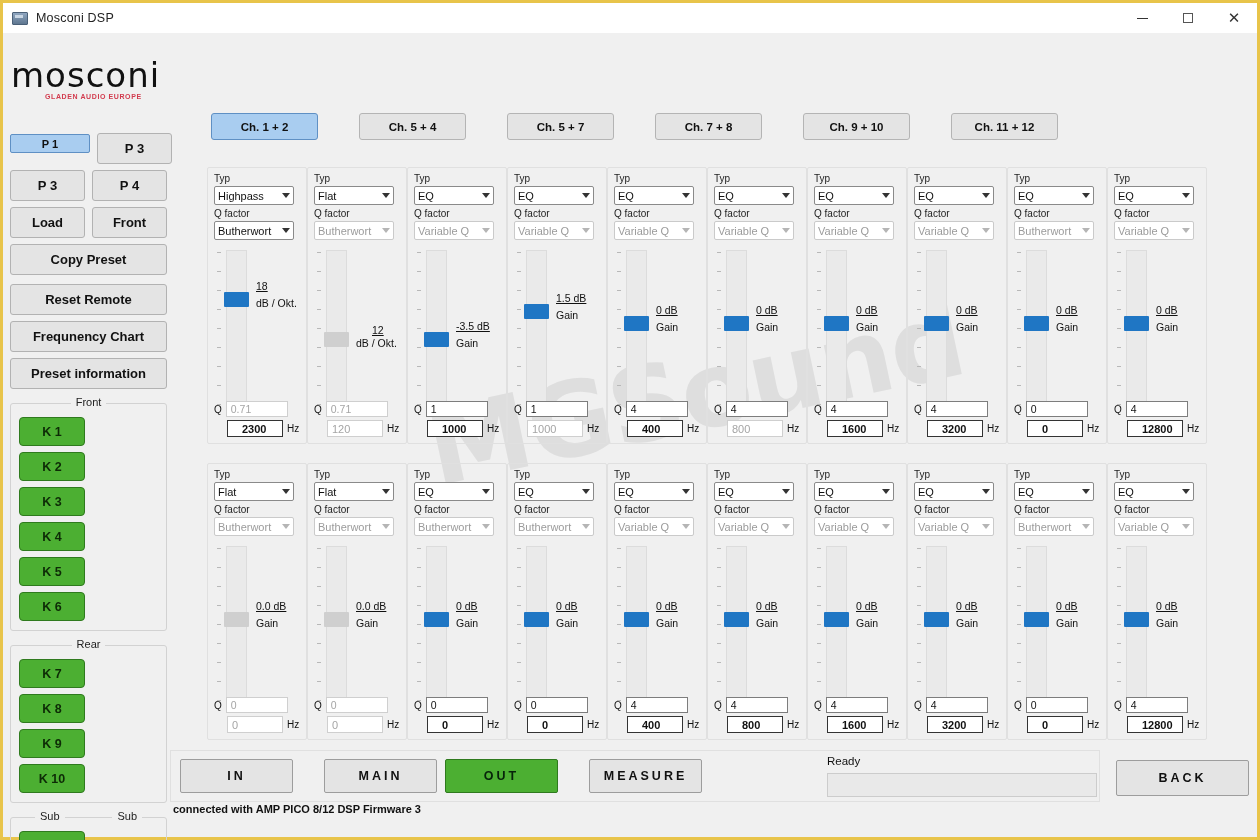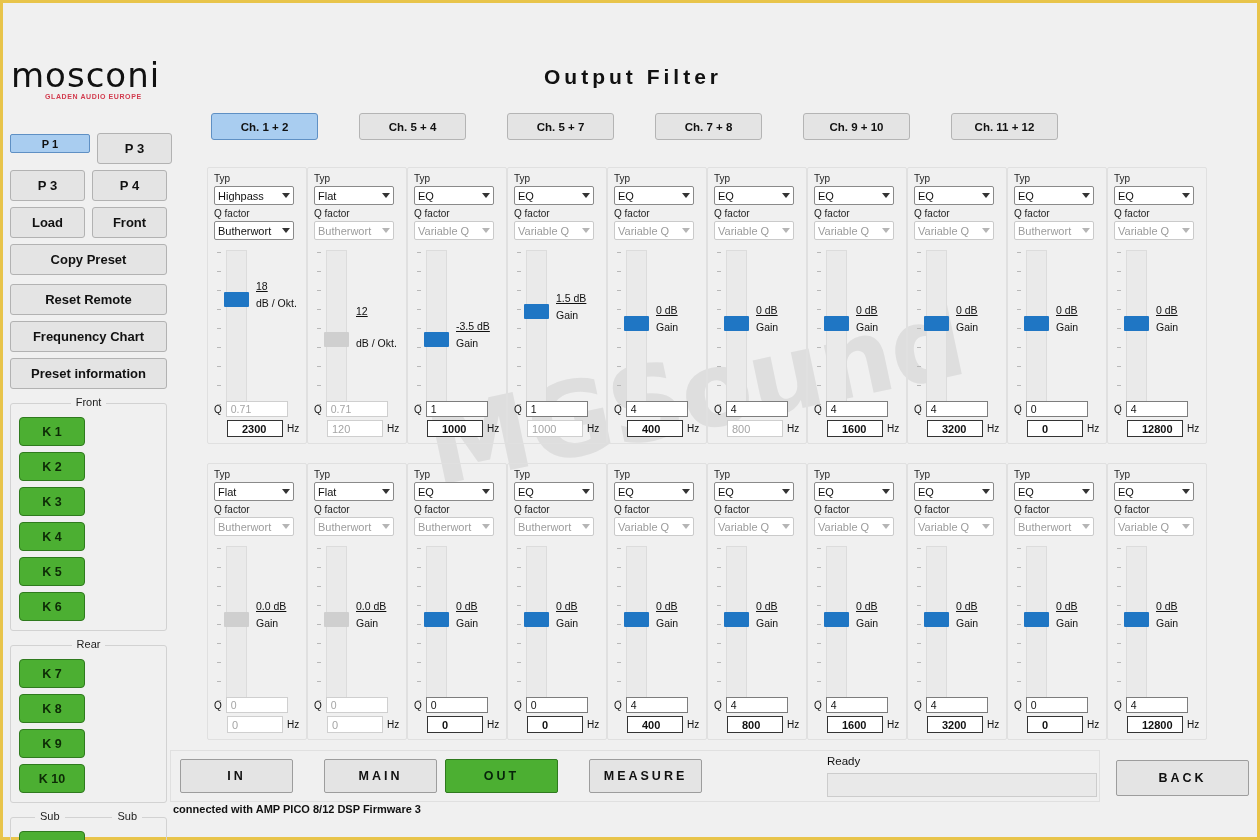--- a/index.html
+++ b/index.html
@@ -200,27 +200,39 @@
     box-sizing:border-box;display:flex;align-items:center;justify-content:center;
     background:#e4e4e4;border:1px solid #9d9d9d;border-radius:2px;
     font-size:12.5px;font-weight:bold;letter-spacing:3px;color:#111;
   }
 </style>
 </head>
 <body>
 
 <div class="app">
 
+  <div class="titlebar">
+    <div class="tb-icon"></div>
+    <div class="tb-title">Mosconi DSP</div>
+    <div class="tb-ctrls">
+      <div class="tb-btn">
+          <span class="gl-min"></span>
+        </div>
+      <div class="tb-btn">
+          <span class="gl-max"></span>
+        </div>
+      <div class="tb-btn close">✕</div>
+    </div>
+  </div>
 
   <div class="logo">
     <div class="word">mosconi</div>
     <div class="sub">GLADEN AUDIO EUROPE</div>
   </div>
 
-  <div class="page-title">Output   Filter</div>
 
   <div class="watermark">MGSound</div>
 
   <div class="tabs" id="tabs">
       <div class="tab active">Ch. 1 + 2</div>
       <div class="tab">Ch. 5 + 4</div>
       <div class="tab">Ch. 5 + 7</div>
       <div class="tab">Ch. 7 + 8</div>
       <div class="tab">Ch. 9 + 10</div>
       <div class="tab">Ch. 11 + 12</div>
@@ -335,21 +347,21 @@
               <i style="top: 21px;"></i>
               <i style="top: 40px;"></i>
               <i style="top: 59px;"></i>
               <i style="top: 78px;"></i>
               <i style="top: 97px;"></i>
               <i style="top: 116px;"></i>
               <i style="top: 135px;"></i>
               <i style="top: 154px;"></i>
             </div>
             <div class="thumb dis" style="top: 82px;"></div>
-            <div class="valtxt" style="top: 55px;">12</div>
+            <div class="valtxt" style="top: 74px; margin-left: 16px;">12</div>
             <div class="unittxt" style="top: 87px;">dB / Okt.</div>
           </div>
           <div class="qrow">
             <span class="qlab">Q</span>
             <span class="qbox dim">0.71</span>
           </div>
           <div class="hzrow">
             <span class="hzbox dim">120</span>
             <span class="hzlab">Hz</span>
           </div>

